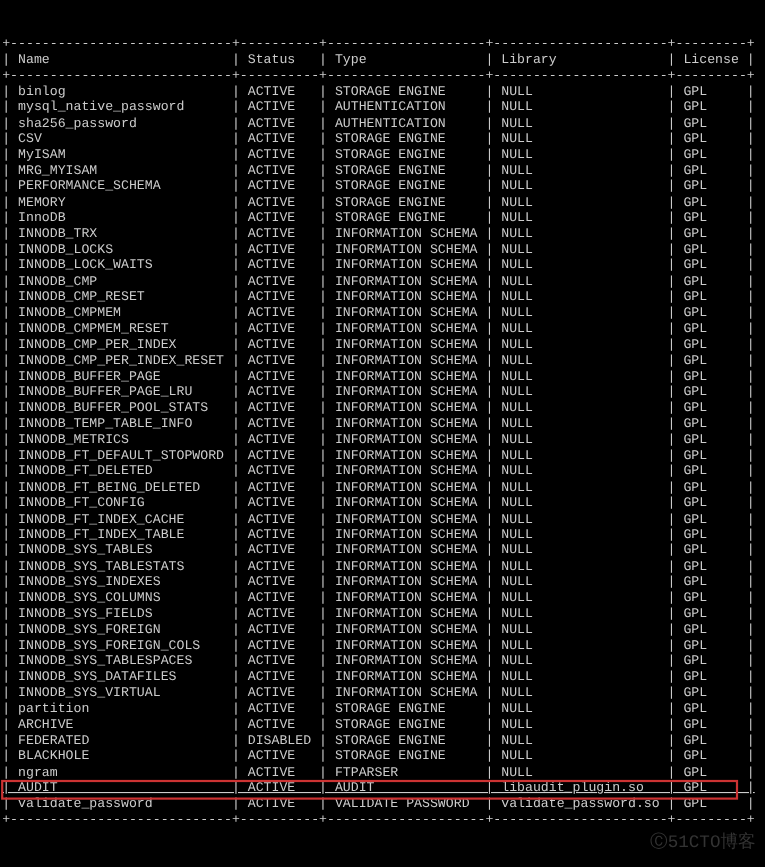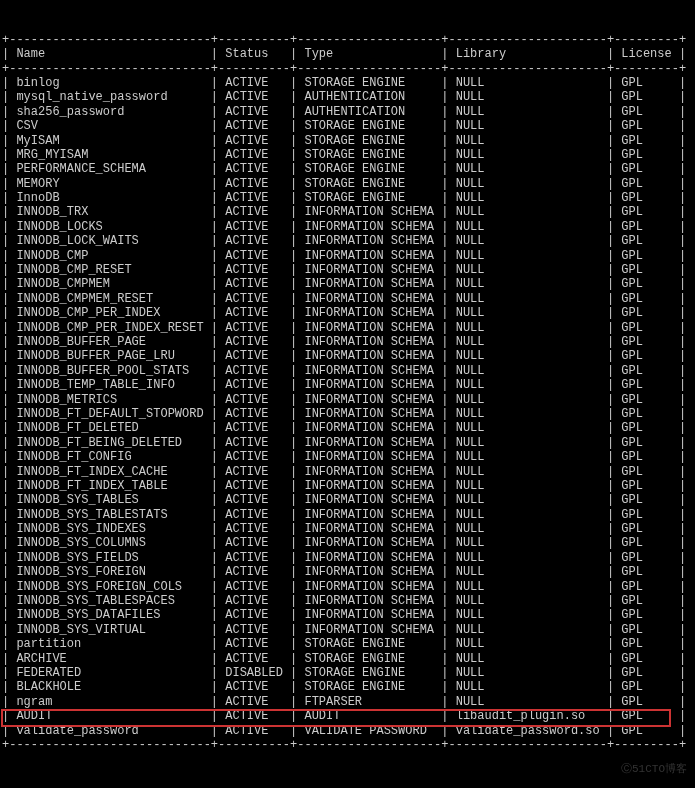--- a/index.html
+++ b/index.html
@@ -24,36 +24,37 @@
     }
     .prompt-line {
       padding-left: 2px;
     }
     .table-line {
       padding-left: 2px;
       letter-spacing: 0;
     }
     .highlight-row {
       position: relative;
+      text-decoration: underline;
     }
     .highlight-box {
       position: absolute;
       border: 2px solid #cc3333;
       pointer-events: none;
       left: 1px;
       width: 670px;
       height: 18px;
       z-index: 10;
     }
     .watermark {
       position: absolute;
       bottom: 12px;
       right: 8px;
       color: #555;
-      font-size: 11px;
+      font-size: 16px;
       opacity: 0.6;
       font-family: Liberation Mono, monospace;
     }
   </style>
 </head>
 <body>
 
 <div class="terminal">
   <div id="table-container"><div class="table-line">+----------------------------+----------+--------------------+----------------------+---------+</div><div class="table-line">| Name                       | Status   | Type               | Library              | License |</div><div class="table-line">+----------------------------+----------+--------------------+----------------------+---------+</div><div class="table-line">| binlog                     | ACTIVE   | STORAGE ENGINE     | NULL                 | GPL     |</div><div class="table-line">| mysql_native_password      | ACTIVE   | AUTHENTICATION     | NULL                 | GPL     |</div><div class="table-line">| sha256_password            | ACTIVE   | AUTHENTICATION     | NULL                 | GPL     |</div><div class="table-line">| CSV                        | ACTIVE   | STORAGE ENGINE     | NULL                 | GPL     |</div><div class="table-line">| MyISAM                     | ACTIVE   | STORAGE ENGINE     | NULL                 | GPL     |</div><div class="table-line">| MRG_MYISAM                 | ACTIVE   | STORAGE ENGINE     | NULL                 | GPL     |</div><div class="table-line">| PERFORMANCE_SCHEMA         | ACTIVE   | STORAGE ENGINE     | NULL                 | GPL     |</div><div class="table-line">| MEMORY                     | ACTIVE   | STORAGE ENGINE     | NULL                 | GPL     |</div><div class="table-line">| InnoDB                     | ACTIVE   | STORAGE ENGINE     | NULL                 | GPL     |</div><div class="table-line">| INNODB_TRX                 | ACTIVE   | INFORMATION SCHEMA | NULL                 | GPL     |</div><div class="table-line">| INNODB_LOCKS               | ACTIVE   | INFORMATION SCHEMA | NULL                 | GPL     |</div><div class="table-line">| INNODB_LOCK_WAITS          | ACTIVE   | INFORMATION SCHEMA | NULL                 | GPL     |</div><div class="table-line">| INNODB_CMP                 | ACTIVE   | INFORMATION SCHEMA | NULL                 | GPL     |</div><div class="table-line">| INNODB_CMP_RESET           | ACTIVE   | INFORMATION SCHEMA | NULL                 | GPL     |</div><div class="table-line">| INNODB_CMPMEM              | ACTIVE   | INFORMATION SCHEMA | NULL                 | GPL     |</div><div class="table-line">| INNODB_CMPMEM_RESET        | ACTIVE   | INFORMATION SCHEMA | NULL                 | GPL     |</div><div class="table-line">| INNODB_CMP_PER_INDEX       | ACTIVE   | INFORMATION SCHEMA | NULL                 | GPL     |</div><div class="table-line">| INNODB_CMP_PER_INDEX_RESET | ACTIVE   | INFORMATION SCHEMA | NULL                 | GPL     |</div><div class="table-line">| INNODB_BUFFER_PAGE         | ACTIVE   | INFORMATION SCHEMA | NULL                 | GPL     |</div><div class="table-line">| INNODB_BUFFER_PAGE_LRU     | ACTIVE   | INFORMATION SCHEMA | NULL                 | GPL     |</div><div class="table-line">| INNODB_BUFFER_POOL_STATS   | ACTIVE   | INFORMATION SCHEMA | NULL                 | GPL     |</div><div class="table-line">| INNODB_TEMP_TABLE_INFO     | ACTIVE   | INFORMATION SCHEMA | NULL                 | GPL     |</div><div class="table-line">| INNODB_METRICS             | ACTIVE   | INFORMATION SCHEMA | NULL                 | GPL     |</div><div class="table-line">| INNODB_FT_DEFAULT_STOPWORD | ACTIVE   | INFORMATION SCHEMA | NULL                 | GPL     |</div><div class="table-line">| INNODB_FT_DELETED          | ACTIVE   | INFORMATION SCHEMA | NULL                 | GPL     |</div><div class="table-line">| INNODB_FT_BEING_DELETED    | ACTIVE   | INFORMATION SCHEMA | NULL                 | GPL     |</div><div class="table-line">| INNODB_FT_CONFIG           | ACTIVE   | INFORMATION SCHEMA | NULL                 | GPL     |</div><div class="table-line">| INNODB_FT_INDEX_CACHE      | ACTIVE   | INFORMATION SCHEMA | NULL                 | GPL     |</div><div class="table-line">| INNODB_FT_INDEX_TABLE      | ACTIVE   | INFORMATION SCHEMA | NULL                 | GPL     |</div><div class="table-line">| INNODB_SYS_TABLES          | ACTIVE   | INFORMATION SCHEMA | NULL                 | GPL     |</div><div class="table-line">| INNODB_SYS_TABLESTATS      | ACTIVE   | INFORMATION SCHEMA | NULL                 | GPL     |</div><div class="table-line">| INNODB_SYS_INDEXES         | ACTIVE   | INFORMATION SCHEMA | NULL                 | GPL     |</div><div class="table-line">| INNODB_SYS_COLUMNS         | ACTIVE   | INFORMATION SCHEMA | NULL                 | GPL     |</div><div class="table-line">| INNODB_SYS_FIELDS          | ACTIVE   | INFORMATION SCHEMA | NULL                 | GPL     |</div><div class="table-line">| INNODB_SYS_FOREIGN         | ACTIVE   | INFORMATION SCHEMA | NULL                 | GPL     |</div><div class="table-line">| INNODB_SYS_FOREIGN_COLS    | ACTIVE   | INFORMATION SCHEMA | NULL                 | GPL     |</div><div class="table-line">| INNODB_SYS_TABLESPACES     | ACTIVE   | INFORMATION SCHEMA | NULL                 | GPL     |</div><div class="table-line">| INNODB_SYS_DATAFILES       | ACTIVE   | INFORMATION SCHEMA | NULL                 | GPL     |</div><div class="table-line">| INNODB_SYS_VIRTUAL         | ACTIVE   | INFORMATION SCHEMA | NULL                 | GPL     |</div><div class="table-line">| partition                  | ACTIVE   | STORAGE ENGINE     | NULL                 | GPL     |</div><div class="table-line">| ARCHIVE                    | ACTIVE   | STORAGE ENGINE     | NULL                 | GPL     |</div><div class="table-line">| FEDERATED                  | DISABLED | STORAGE ENGINE     | NULL                 | GPL     |</div><div class="table-line">| BLACKHOLE                  | ACTIVE   | STORAGE ENGINE     | NULL                 | GPL     |</div><div class="table-line">| ngram                      | ACTIVE   | FTPARSER           | NULL                 | GPL     |</div><div class="table-line highlight-row"><div class="highlight-box"></div>| AUDIT                      | ACTIVE   | AUDIT              | libaudit_plugin.so   | GPL     |</div><div class="table-line">| validate_password          | ACTIVE   | VALIDATE PASSWORD  | validate_password.so | GPL     |</div><div class="table-line">+----------------------------+----------+--------------------+----------------------+---------+</div></div>
   

